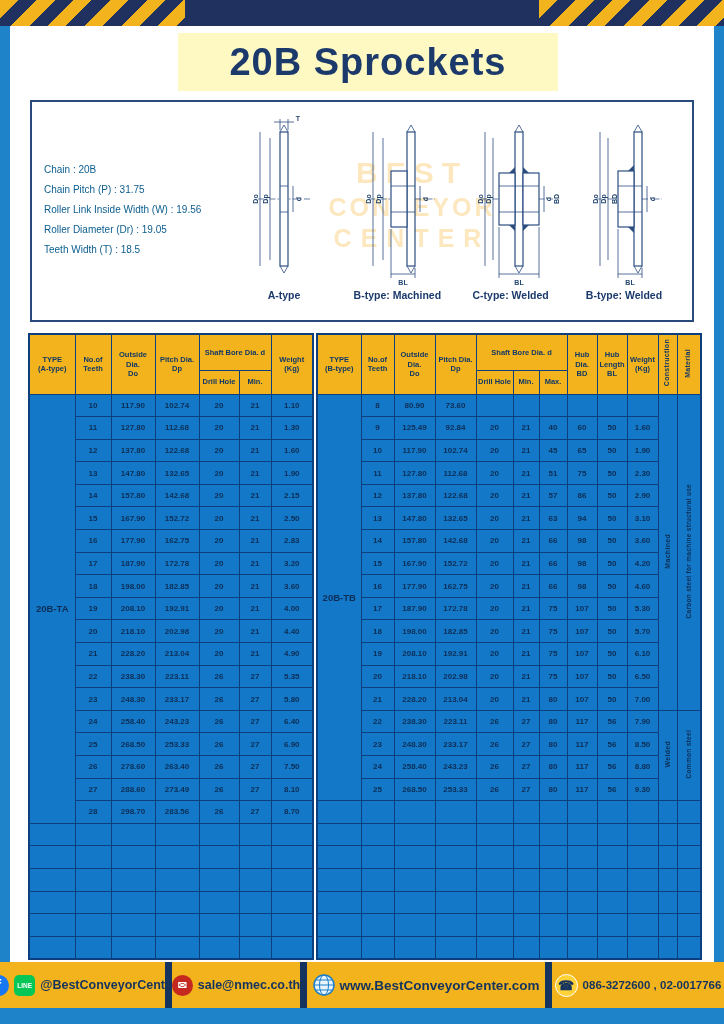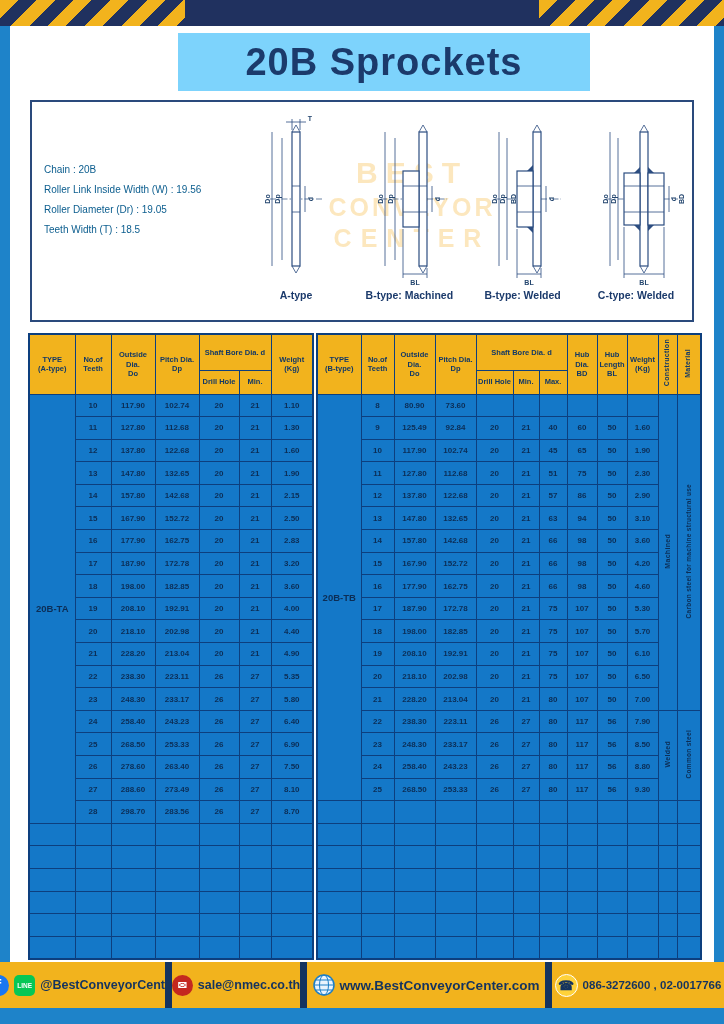--- a/index.html
+++ b/index.html
@@ -2,29 +2,29 @@
 <html><head>
 <meta charset="utf-8">
 <style>
   body{margin:0;background:#e8e8e8}
   .page{position:relative;width:724px;height:1024px;background:#fff;font-family:"Liberation Sans",sans-serif;overflow:hidden;margin:0 auto}
   .rail{position:absolute;top:0;width:10px;height:1024px;background:#1e83c9}
   .rail.left{left:0}.rail.right{right:0}
   .top-band{position:absolute;left:0;top:0;width:724px;height:26px;display:flex}
   .stripes{width:185px;height:100%;background:repeating-linear-gradient(135deg,#f2b31d 0 13px,#20315f 13px 26px)}
   .top-solid{width:354px;height:100%;background:#20315f}
-  .banner{position:absolute;left:178px;top:33px;width:412px;height:58px;background:#7dd3fc;display:flex;align-items:center;justify-content:center}
+  .banner{position:absolute;left:178px;top:33px;width:380px;height:58px;background:#fef9c3;display:flex;align-items:center;justify-content:center}
   .banner h1{margin:0;font-size:38px;color:#1b3a6b;letter-spacing:1px;font-weight:bold}
   .spec-panel{position:absolute;left:30px;top:100px;width:664px;height:222px;border:2px solid #2a4a7c;background:#fff;box-sizing:border-box}
   .watermark{position:absolute;left:215px;top:52px;width:330px;text-align:center;color:#f6b83d;opacity:.33;font-weight:bold;line-height:1.25;z-index:0}
   .wm1{font-size:30px;letter-spacing:8px}
   .wm2{font-size:25px;letter-spacing:3px}
   .wm3{font-size:25px;letter-spacing:9px}
   .specs{position:absolute;left:12px;top:58px;color:#0b5d8e;font-weight:normal;font-size:10px;line-height:20px;z-index:1}
-  .drawings{position:absolute;left:210px;top:8px;width:448px;height:206px;display:flex;justify-content:space-between;z-index:1}
+  .drawings{position:absolute;left:198px;top:8px;width:448px;height:206px;display:flex;justify-content:space-between;z-index:1}
   .drawing{width:108px;display:flex;flex-direction:column;align-items:center}
   .drawing svg{display:block}
   .caption{font-size:10.5px;font-weight:bold;color:#1b3a6b;margin-top:1px;white-space:nowrap}
   svg .shape{fill:#fff;stroke:#2c4d80;stroke-width:1.2}
   svg .ln{stroke:#2c4d80;stroke-width:.8;fill:none}
   svg .cl{stroke:#2c4d80;stroke-width:.7;stroke-dasharray:6 2 1.5 2;fill:none}
   svg text{fill:#24466f;font-size:7px;font-weight:bold;text-anchor:middle;font-family:"Liberation Sans",sans-serif}
   svg .weld{fill:#2c4d80;stroke:none}
   table{position:absolute;top:333px;border-collapse:collapse;table-layout:fixed;background:#1478c8;border:2px solid #0d3f7e}
   #tableA{left:28px;width:284px}
@@ -69,20 +69,21 @@
 
   <div class="spec-panel">
     <div class="watermark">
       <div class="wm1">BEST</div>
       <div class="wm2">CONVEYOR</div>
       <div class="wm3">CENTER</div>
     </div>
 
     <div class="specs">
       <div>Chain : 20B</div>
+      <div>Chain Pitch (P) : 31.75</div>
       <div>Roller Link Inside Width (W) : 19.56</div>
       <div>Roller Diameter (Dr) : 19.05</div>
       <div>Teeth Width (T) : 18.5</div>
     </div>
 
     <div class="drawings">
 
       <div class="drawing">
         <svg width="108" height="178" viewBox="0 0 108 178">
           <line class="cl" x1="28" y1="89" x2="80" y2="89"></line>
@@ -119,46 +120,20 @@
           <line class="ln" x1="30" y1="22" x2="30" y2="156"></line>
           <text x="26" y="91" transform="rotate(-90 26 89)">Do</text>
           <line class="ln" x1="40" y1="28" x2="40" y2="150"></line>
           <text x="36" y="91" transform="rotate(-90 36 89)">Dp</text>
           <line class="ln" x1="48" y1="119" x2="48" y2="168"></line>
           <line class="ln" x1="72" y1="158" x2="72" y2="168"></line>
           <line class="ln" x1="48" y1="164" x2="72" y2="164"></line>
           <text x="60" y="175">BL</text>
         </svg>
         <div class="caption">B-type: Machined</div>
-      </div>
-
-      <div class="drawing">
-        <svg width="108" height="178" viewBox="0 0 108 178">
-          <line class="cl" x1="26" y1="89" x2="92" y2="89"></line>
-          <rect class="shape" x="64" y="22" width="8" height="134"></rect>
-          <path class="ln" d="M64 22 L68 15 L72 22"></path>
-          <path class="ln" d="M64 156 L68 163 L72 156"></path>
-          <rect class="shape" x="48" y="61" width="16" height="56"></rect>
-          <path class="weld" d="M64 61 L58 61 L64 55 Z"></path>
-          <path class="weld" d="M64 117 L58 117 L64 123 Z"></path>
-          <line class="ln" x1="48" y1="76" x2="72" y2="76"></line>
-          <line class="ln" x1="48" y1="102" x2="72" y2="102"></line>
-          <line class="ln" x1="77" y1="76" x2="77" y2="102"></line>
-          <text x="83" y="91" transform="rotate(-90 83 89)">d</text>
-          <text x="45" y="91" transform="rotate(-90 45 89)">BD</text>
-          <line class="ln" x1="30" y1="22" x2="30" y2="156"></line>
-          <text x="26" y="91" transform="rotate(-90 26 89)">Do</text>
-          <line class="ln" x1="38" y1="28" x2="38" y2="150"></line>
-          <text x="34" y="91" transform="rotate(-90 34 89)">Dp</text>
-          <line class="ln" x1="48" y1="119" x2="48" y2="168"></line>
-          <line class="ln" x1="72" y1="158" x2="72" y2="168"></line>
-          <line class="ln" x1="48" y1="164" x2="72" y2="164"></line>
-          <text x="60" y="175">BL</text>
-        </svg>
-        <div class="caption">B-type: Welded</div>
       </div>
 
       <div class="drawing">
         <svg width="108" height="178" viewBox="0 0 108 178">
           <line class="cl" x1="24" y1="89" x2="96" y2="89"></line>
           <rect class="shape" x="58" y="22" width="8" height="134"></rect>
           <path class="ln" d="M58 22 L62 15 L66 22"></path>
           <path class="ln" d="M58 156 L62 163 L66 156"></path>
           <rect class="shape" x="42" y="63" width="16" height="52"></rect>
           <rect class="shape" x="66" y="63" width="16" height="52"></rect>
@@ -174,20 +149,46 @@
           <line class="ln" x1="28" y1="22" x2="28" y2="156"></line>
           <text x="24" y="91" transform="rotate(-90 24 89)">Do</text>
           <line class="ln" x1="36" y1="28" x2="36" y2="150"></line>
           <text x="32" y="91" transform="rotate(-90 32 89)">Dp</text>
           <line class="ln" x1="42" y1="117" x2="42" y2="168"></line>
           <line class="ln" x1="82" y1="117" x2="82" y2="168"></line>
           <line class="ln" x1="42" y1="164" x2="82" y2="164"></line>
           <text x="62" y="175">BL</text>
         </svg>
         <div class="caption">C-type: Welded</div>
+      </div>
+
+      <div class="drawing">
+        <svg width="108" height="178" viewBox="0 0 108 178">
+          <line class="cl" x1="26" y1="89" x2="92" y2="89"></line>
+          <rect class="shape" x="64" y="22" width="8" height="134"></rect>
+          <path class="ln" d="M64 22 L68 15 L72 22"></path>
+          <path class="ln" d="M64 156 L68 163 L72 156"></path>
+          <rect class="shape" x="48" y="61" width="16" height="56"></rect>
+          <path class="weld" d="M64 61 L58 61 L64 55 Z"></path>
+          <path class="weld" d="M64 117 L58 117 L64 123 Z"></path>
+          <line class="ln" x1="48" y1="76" x2="72" y2="76"></line>
+          <line class="ln" x1="48" y1="102" x2="72" y2="102"></line>
+          <line class="ln" x1="77" y1="76" x2="77" y2="102"></line>
+          <text x="83" y="91" transform="rotate(-90 83 89)">d</text>
+          <text x="45" y="91" transform="rotate(-90 45 89)">BD</text>
+          <line class="ln" x1="30" y1="22" x2="30" y2="156"></line>
+          <text x="26" y="91" transform="rotate(-90 26 89)">Do</text>
+          <line class="ln" x1="38" y1="28" x2="38" y2="150"></line>
+          <text x="34" y="91" transform="rotate(-90 34 89)">Dp</text>
+          <line class="ln" x1="48" y1="119" x2="48" y2="168"></line>
+          <line class="ln" x1="72" y1="158" x2="72" y2="168"></line>
+          <line class="ln" x1="48" y1="164" x2="72" y2="164"></line>
+          <text x="60" y="175">BL</text>
+        </svg>
+        <div class="caption">B-type: Welded</div>
       </div>
 
     </div>
   </div>
 
   <table id="tableA">
     <colgroup>
       <col style="width:46px">
         <col style="width:36px">
         <col style="width:44px">

